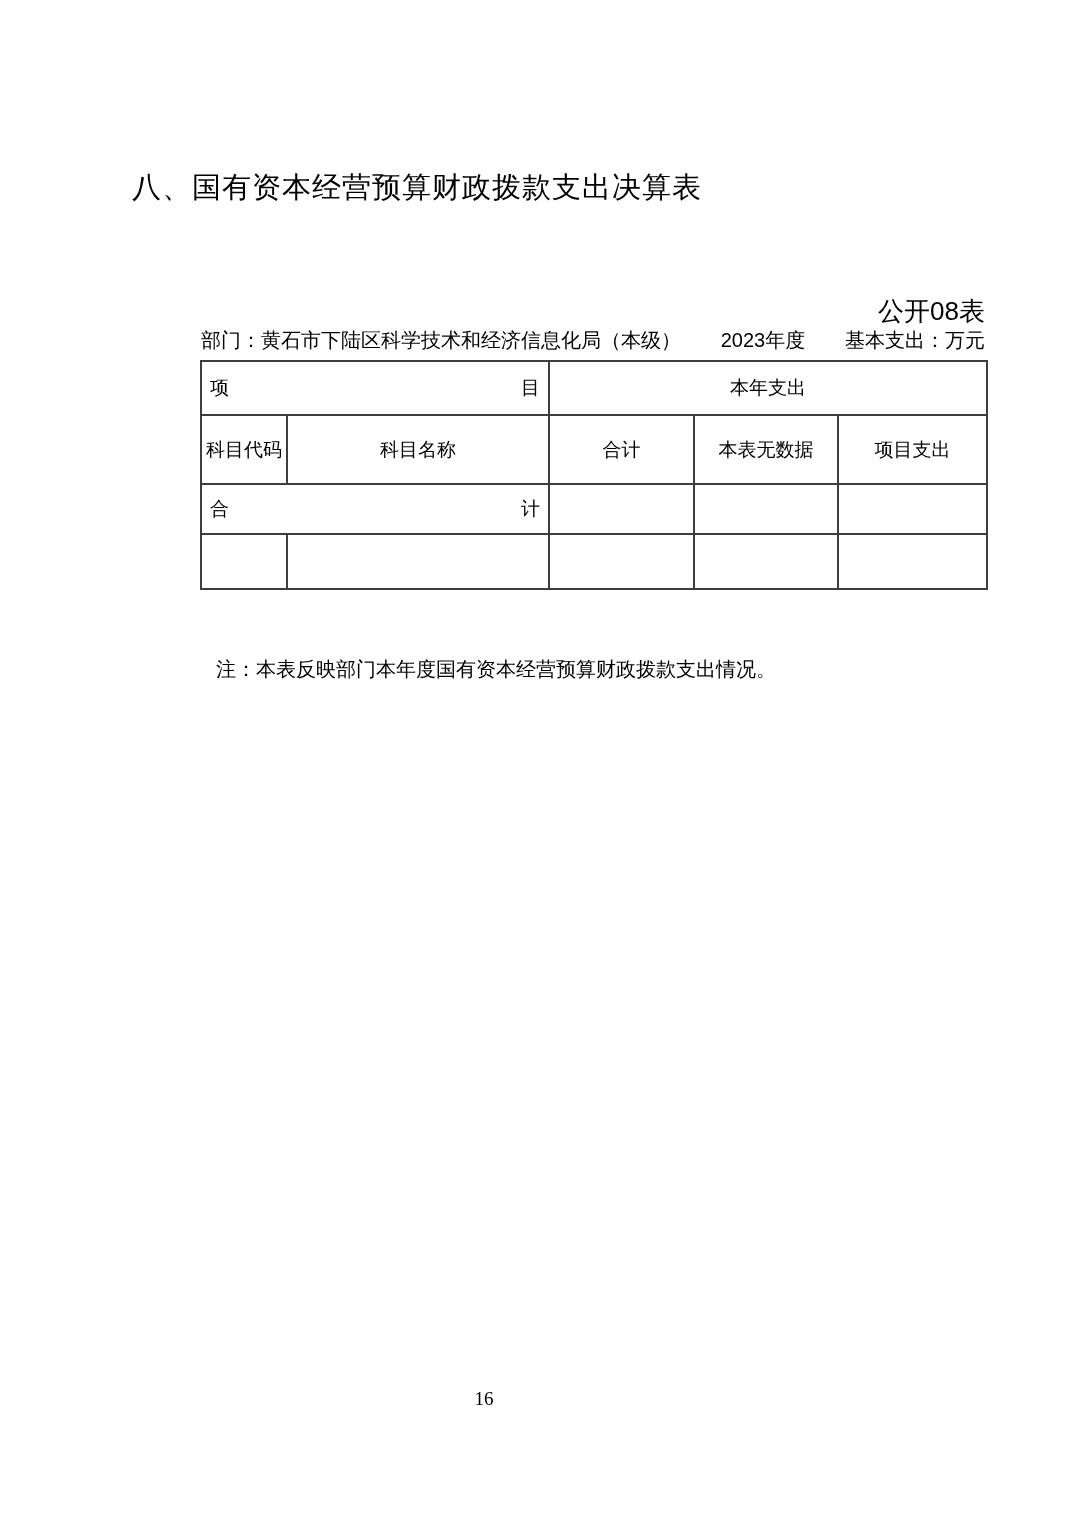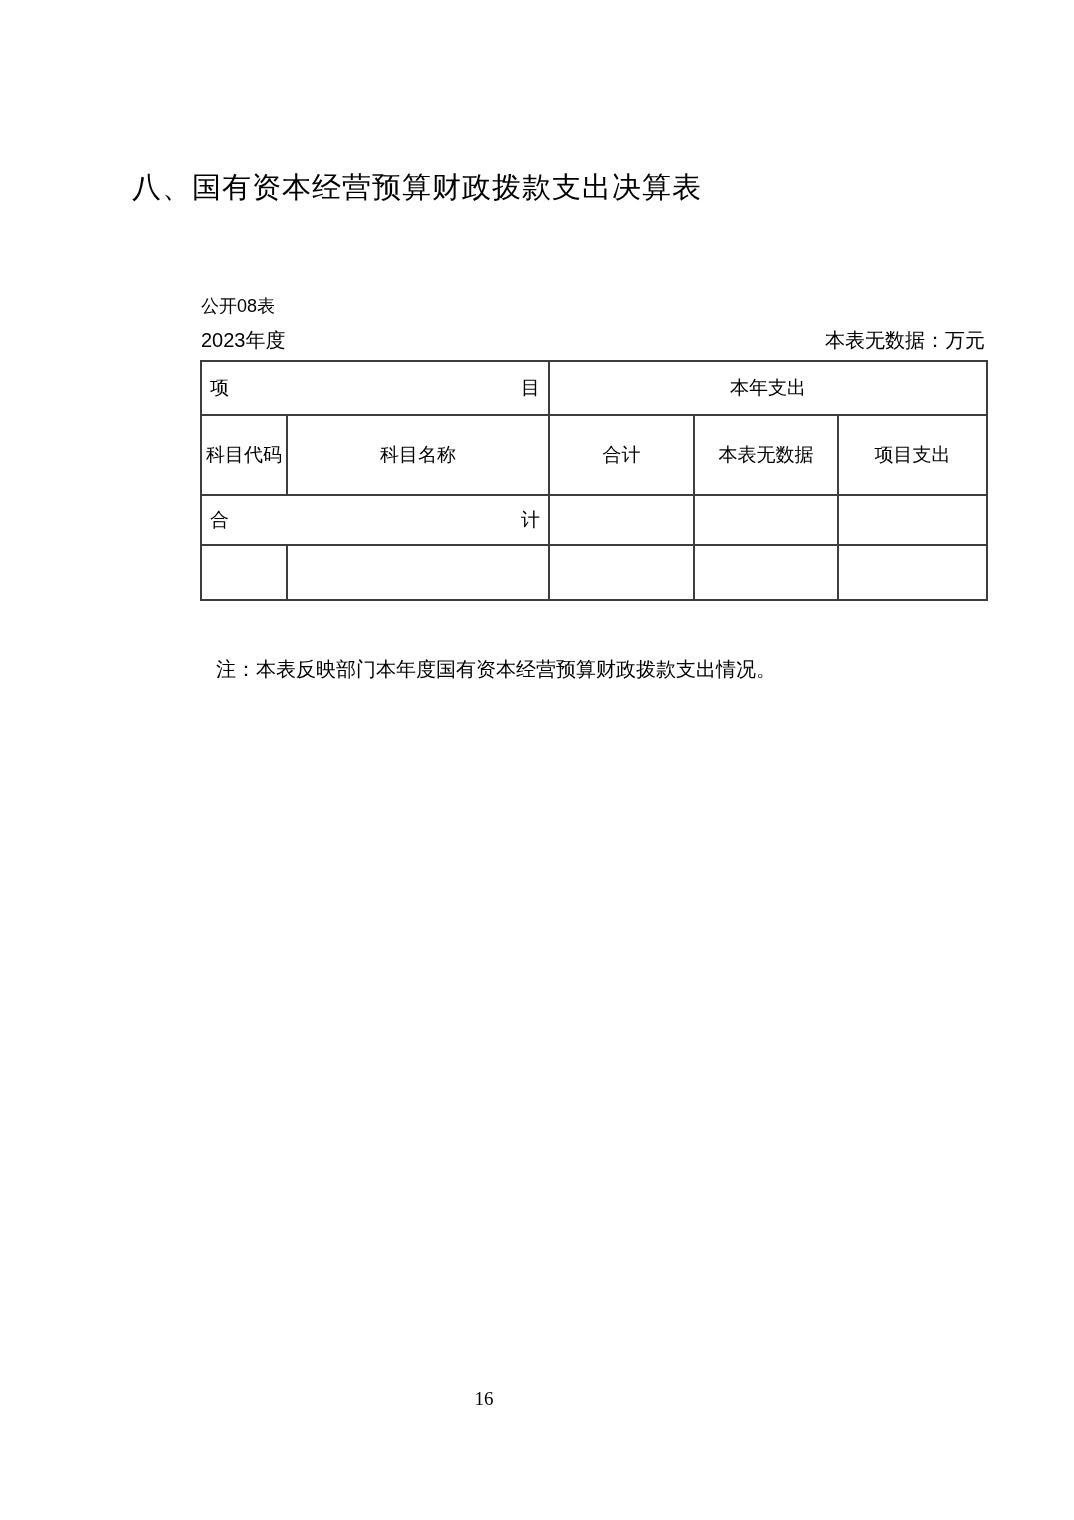--- a/index.html
+++ b/index.html
@@ -23,39 +23,39 @@
     font-family:"Liberation Serif","DejaVu Serif",serif;
     font-size:29px;letter-spacing:1px;white-space:nowrap;
   }
   .table-title{
     position:absolute;left:201px;top:247px;width:784px;
     text-align:center;font-size:26px;font-weight:bold;
     letter-spacing:1px;white-space:nowrap;
   }
   .form-code{
     position:absolute;left:201px;top:294px;width:784px;
-    font-size:18px;
+    text-align:right;font-size:26px;
   }
   .meta-row{
     position:absolute;left:201px;top:327px;width:784px;
     display:flex;justify-content:space-between;align-items:baseline;
     font-size:20px;white-space:nowrap;
   }
   table.report{
     position:absolute;left:200px;top:360px;width:786px;
     border-collapse:collapse;table-layout:fixed;
   }
   table.report td{
     border:2px solid var(--border-color);
     text-align:center;vertical-align:middle;
     font-size:19px;padding:0;position:relative;
     overflow:hidden;
   }
   tr.r1{height:54px;}
-  tr.r2{height:80px;}
+  tr.r2{height:69px;}
   tr.r3{height:59px;}
   tr.r4{height:50px;}
   tr.r5{height:55px;}
   .split{
     display:flex;justify-content:space-between;align-items:center;
     padding:0 8px;width:auto;
   }
   .tri{
     position:absolute;left:0;top:0;width:9px;height:10px;
     background:var(--triangle-color);
@@ -79,22 +79,23 @@
 <body>
 
 <div class="page">
 
   <div class="heading">八、国有资本经营预算财政拨款支出决算表</div>
 
 
   <div class="form-code">公开08表</div>
 
   <div class="meta-row">
+    <span>部门：黄石市下陆区科学技术和经济信息化局（本级）</span>
     <span>2023年度</span>
-    <span>本表无数据：万元</span>
+    <span>基本支出：万元</span>
   </div>
 
   <table class="report">
     <colgroup>
       <col style="width:86px">
       <col style="width:262px">
       <col style="width:145px">
       <col style="width:144px">
       <col style="width:149px">
     </colgroup>

